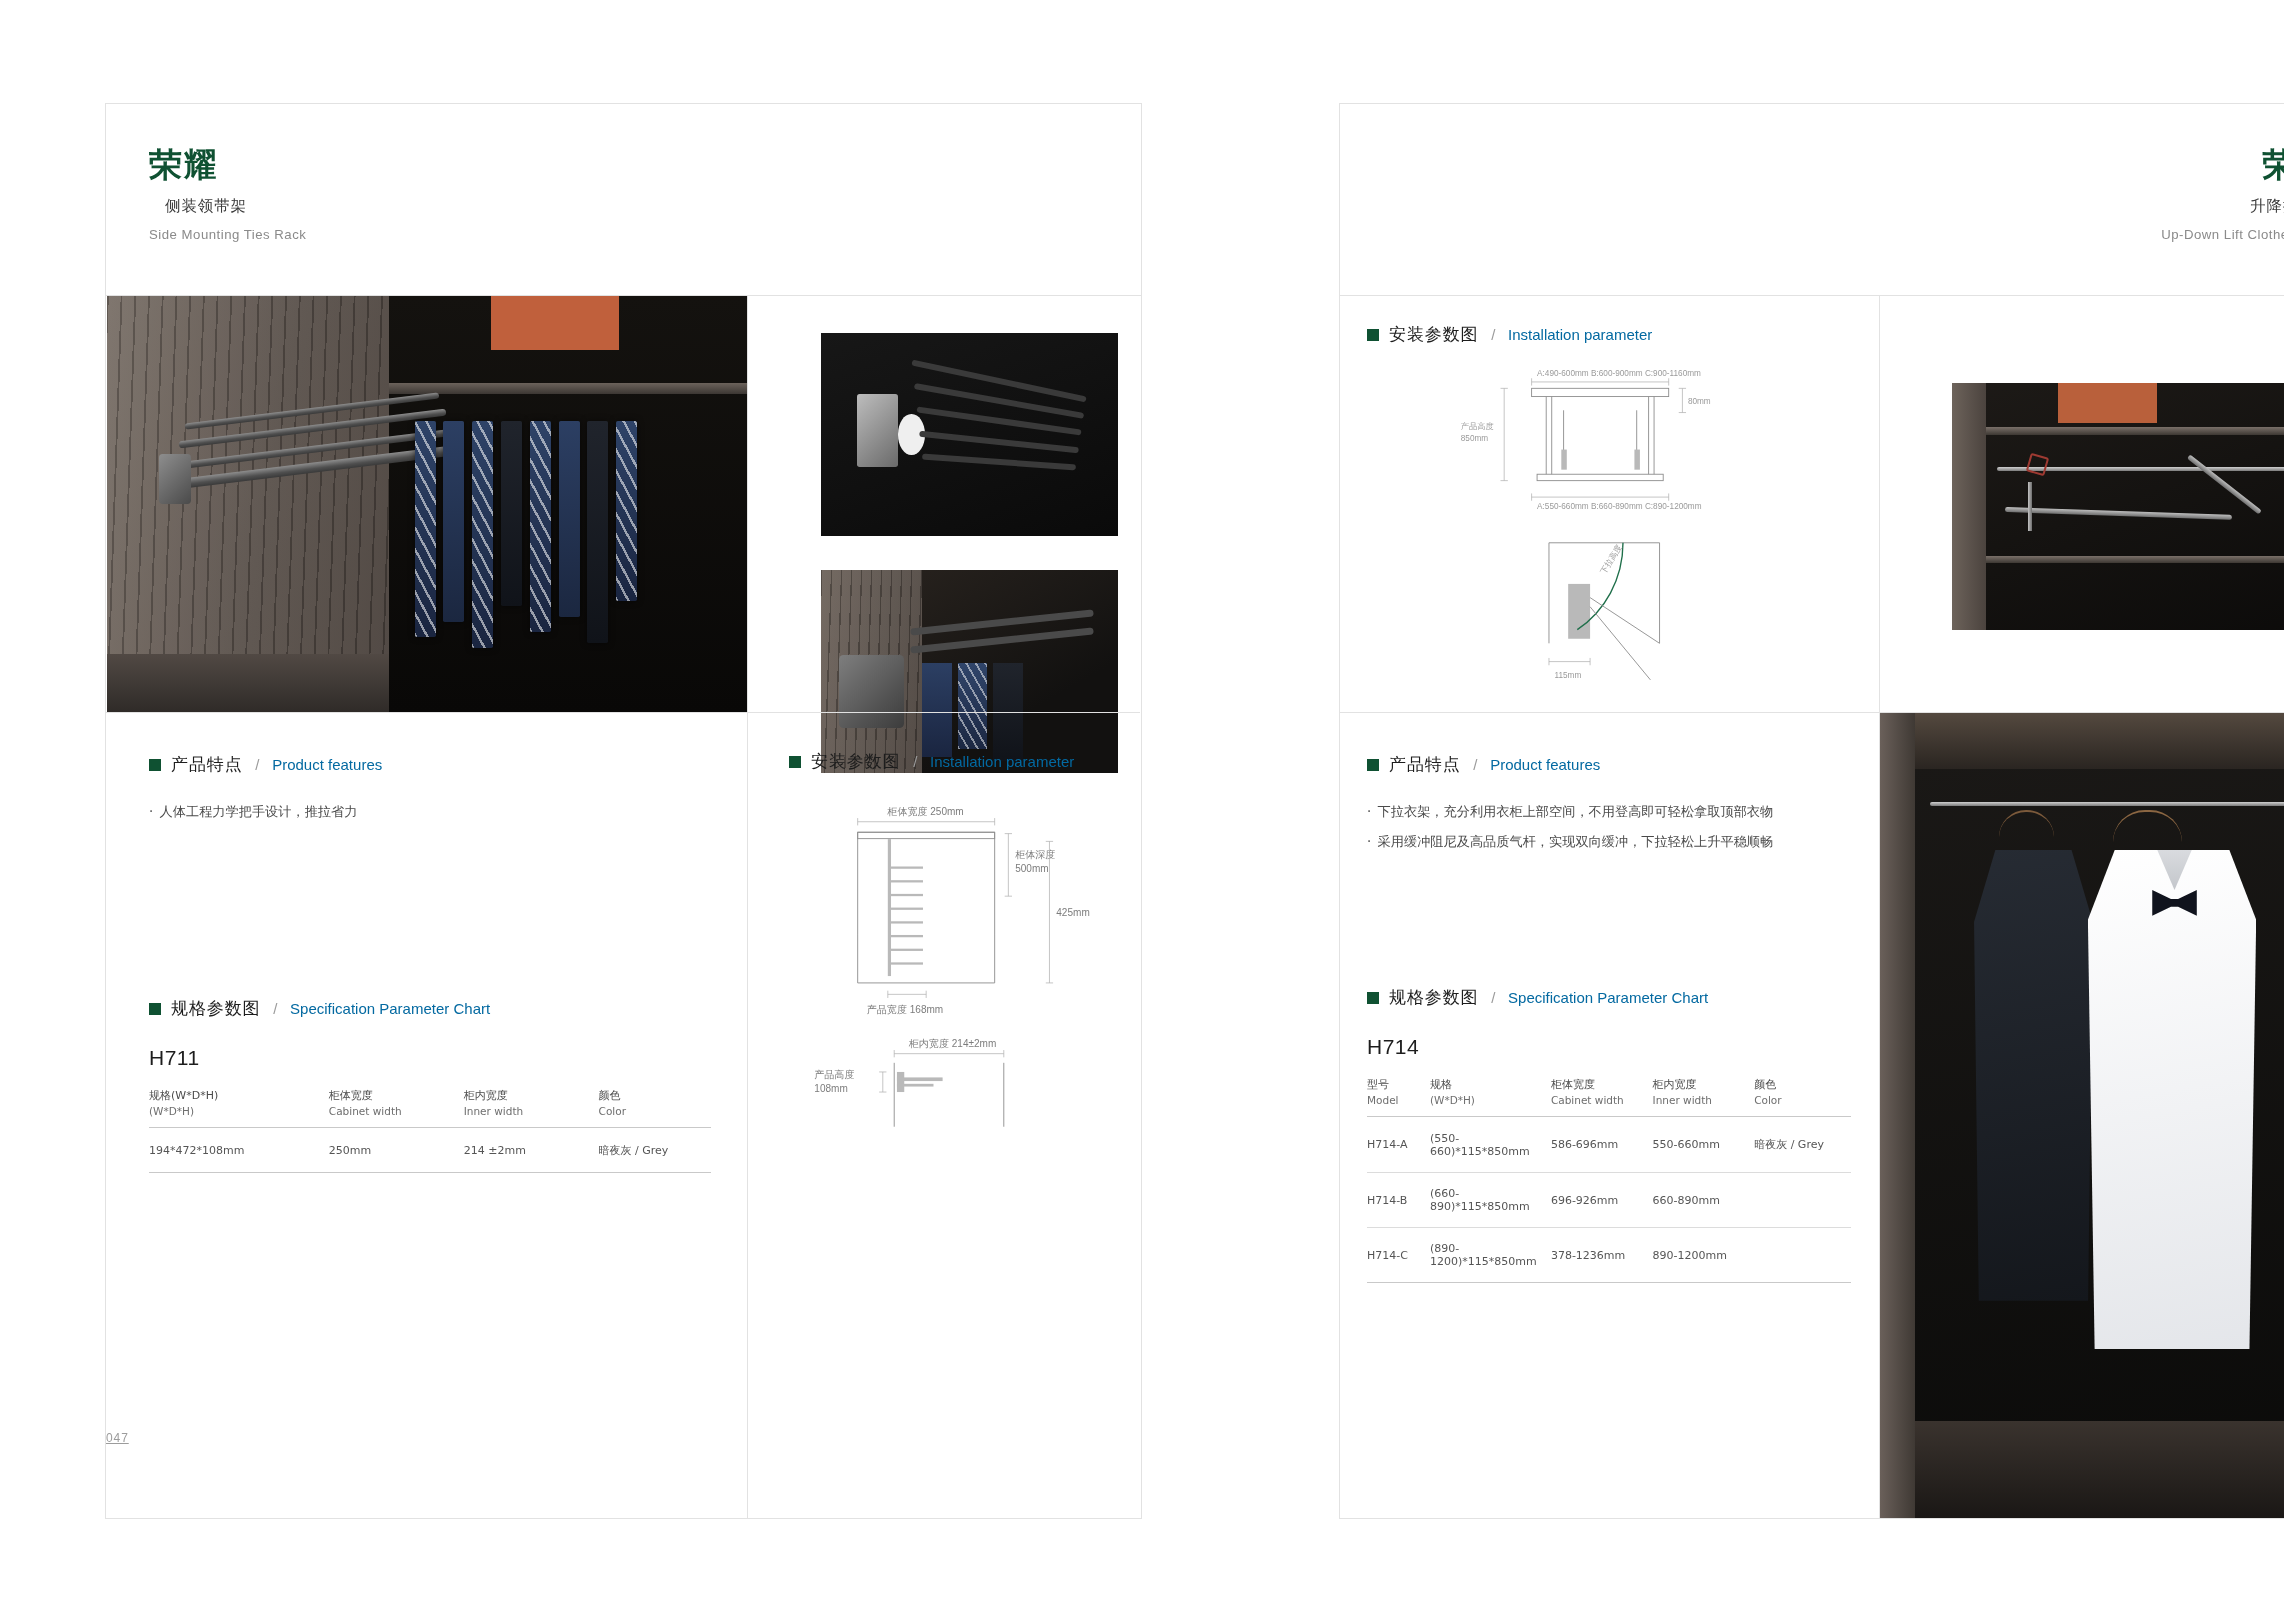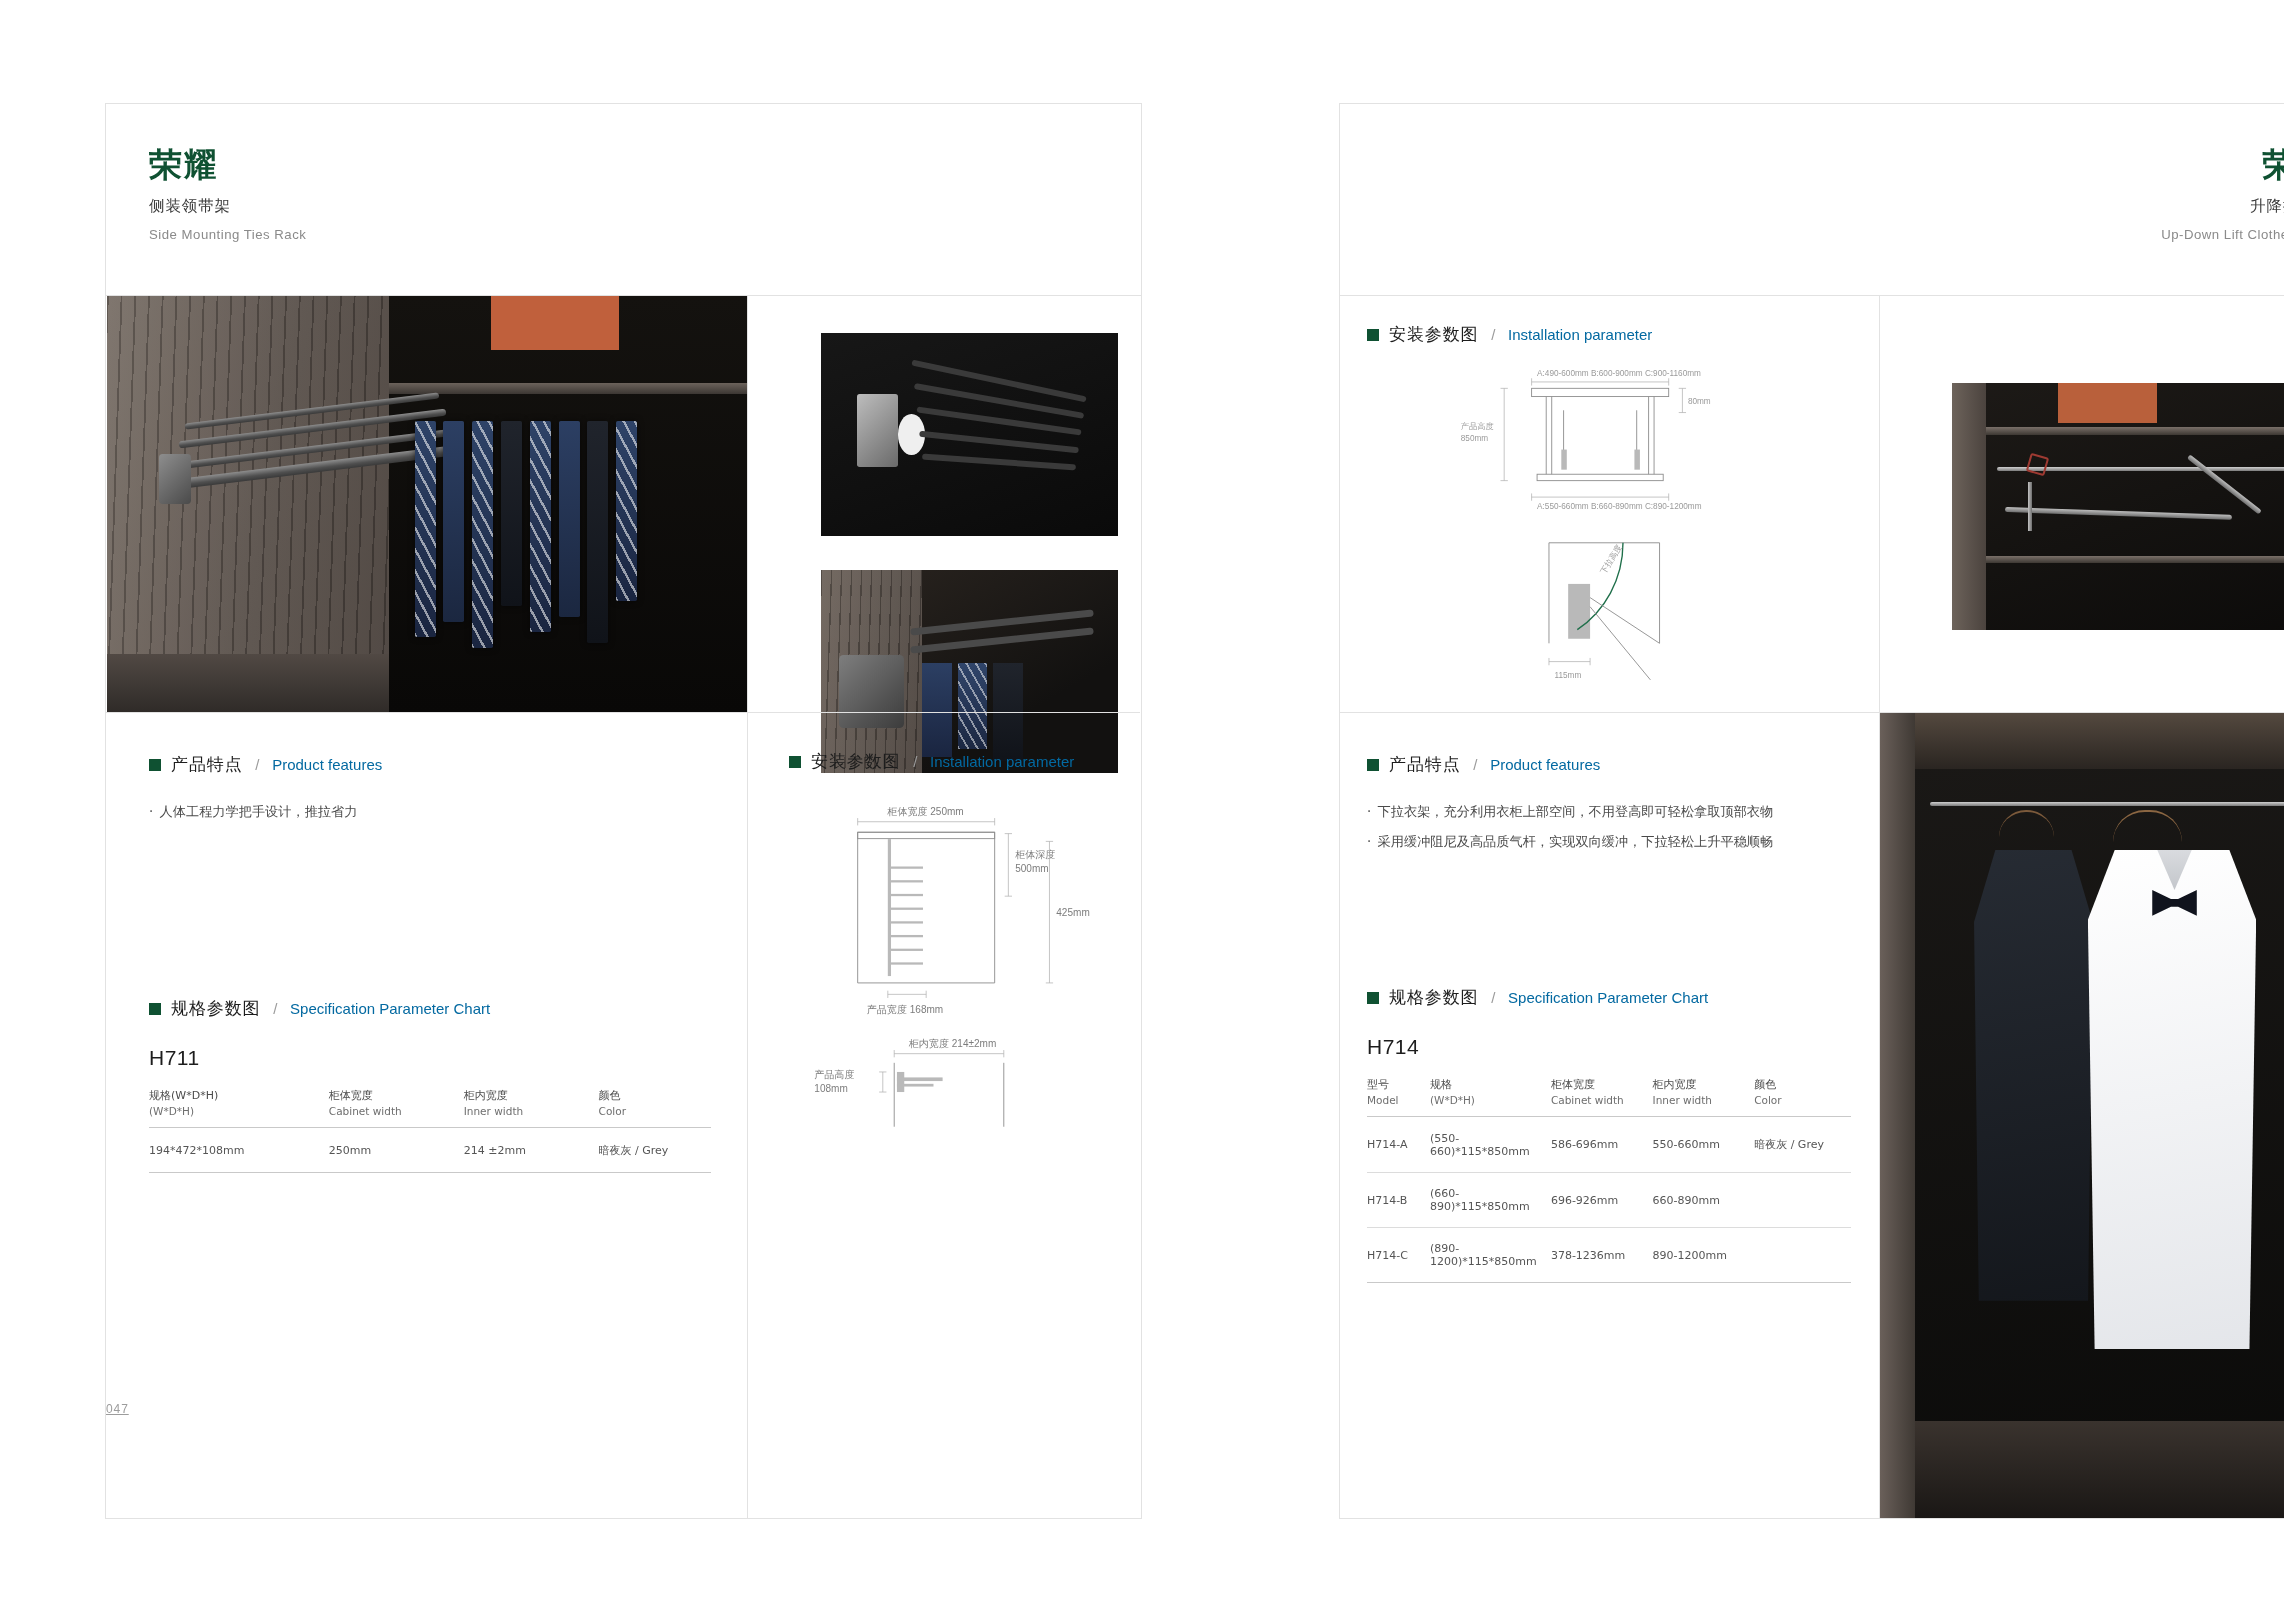--- a/index.html
+++ b/index.html
@@ -53,20 +53,21 @@
     font-weight: 700;
     letter-spacing: 1.8px;
     line-height: 1.1;
   }
   .brand-cn-sub {
     margin-top: 12.8px;
     font-family: "DejaVu Sans", sans-serif;
     font-size: 15.5px;
     color: #3b3b3b;
     letter-spacing: 0.9px;
+    margin-left: 16px;
   }
   .brand-en-sub {
     margin-top: 10px;
     font-size: 13.2px;
     color: #8a8a8a;
     letter-spacing: 0.5px;
   }
 
   
   .sec-head {
@@ -168,21 +169,21 @@
   
   .draw { stroke: #8e8e8e; fill: none; stroke-width: 2; }
   .draw-dim { stroke: #b0b0b0; stroke-width: 1.6; }
   .draw-txt { font-family: "Liberation Sans", sans-serif; font-size: 22px; fill: #7c7c7c; }
   .draw-txt-sm { font-family: "Liberation Sans", sans-serif; font-size: 18px; fill: #9a9a9a; }
   .draw-solid { fill: #b9b9b9; stroke: none; }
 
   
   .pageno {
     position: absolute;
-    bottom: 76px;
+    bottom: 47px;
     font-size: 12px;
     color: #9c9c9c;
     letter-spacing: 0.9px;
     text-decoration: underline;
   }
   .pageno.l { left: 106px; }
 
   .vline { position: absolute; background: #e2e2e2; }
   .hline { position: absolute; background: #e2e2e2; }
 </style>

